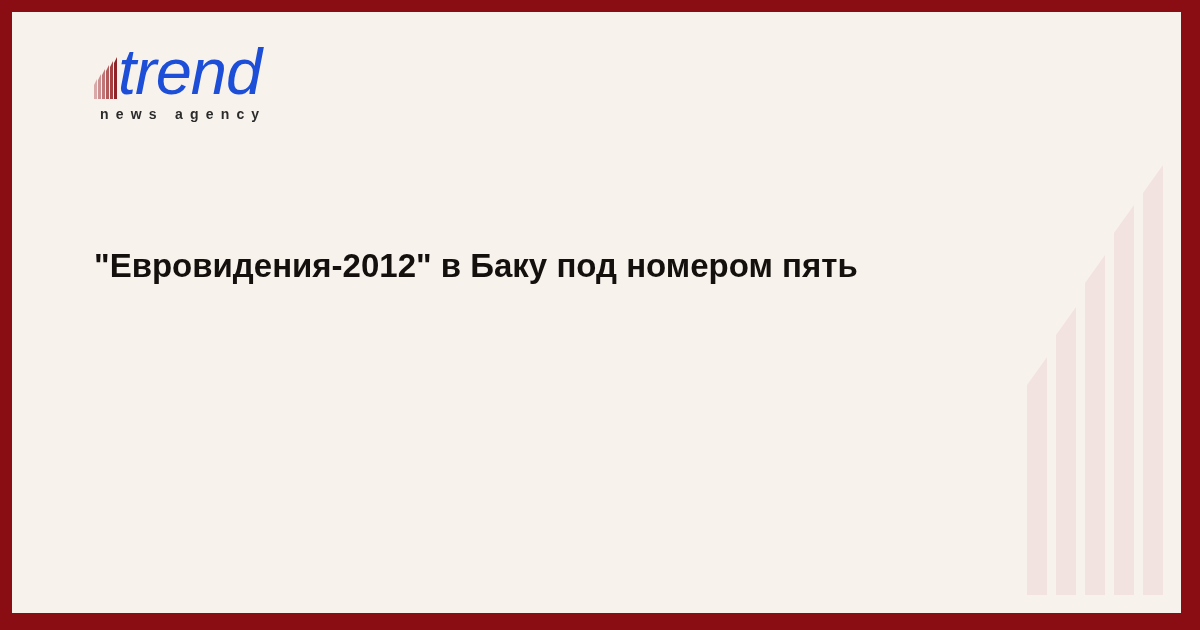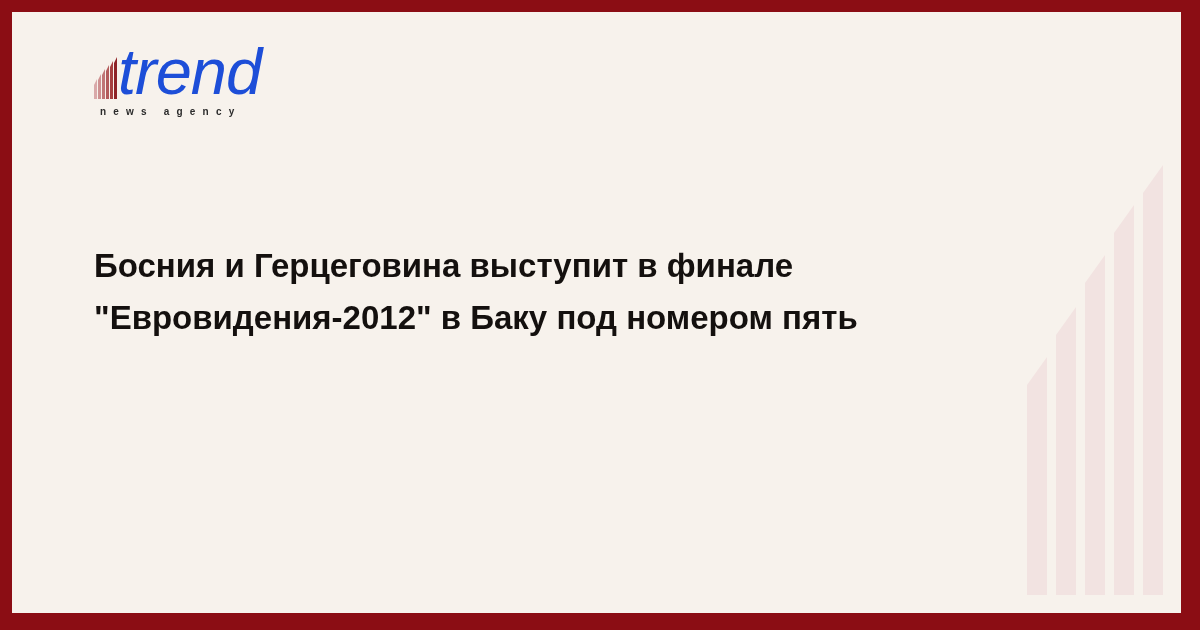--- a/index.html
+++ b/index.html
@@ -94,21 +94,21 @@
     font-weight: 400;
     color: #1d4ed8;
     letter-spacing: -1px;
     line-height: 0.84;
     font-style: italic;
   }
   .logo-sub {
     margin-top: 6px;
     margin-left: 6px;
     font-family: "Liberation Sans", sans-serif;
-    font-size: 10px;
+    font-size: 14px;
     font-weight: 700;
     color: #2B2B2B;
     letter-spacing: 7.2px;
   }
 
   
   .headline {
     position: absolute;
     left: 82px;
     top: 228px;
@@ -167,18 +167,17 @@
           <div class="logo-bar" style="height:42px;background:#8E2226">
               <div class="lslant" style="height:6px;clip-path:polygon(0 100%,100% 0,100% 0,0 0);"></div>
             </div>
         </div>
         <span class="logo-word">trend</span>
       </div>
       <div class="logo-sub">news agency</div>
     </div>
 
     <h1 class="headline">
-      <span class="headline-line">Босния и Герцеговина выступит в финале</span>
       <span class="headline-line">"Евровидения-2012" в Баку под номером пять</span>
     </h1>
 
   </div>
 </div>
 
 </body></html>

